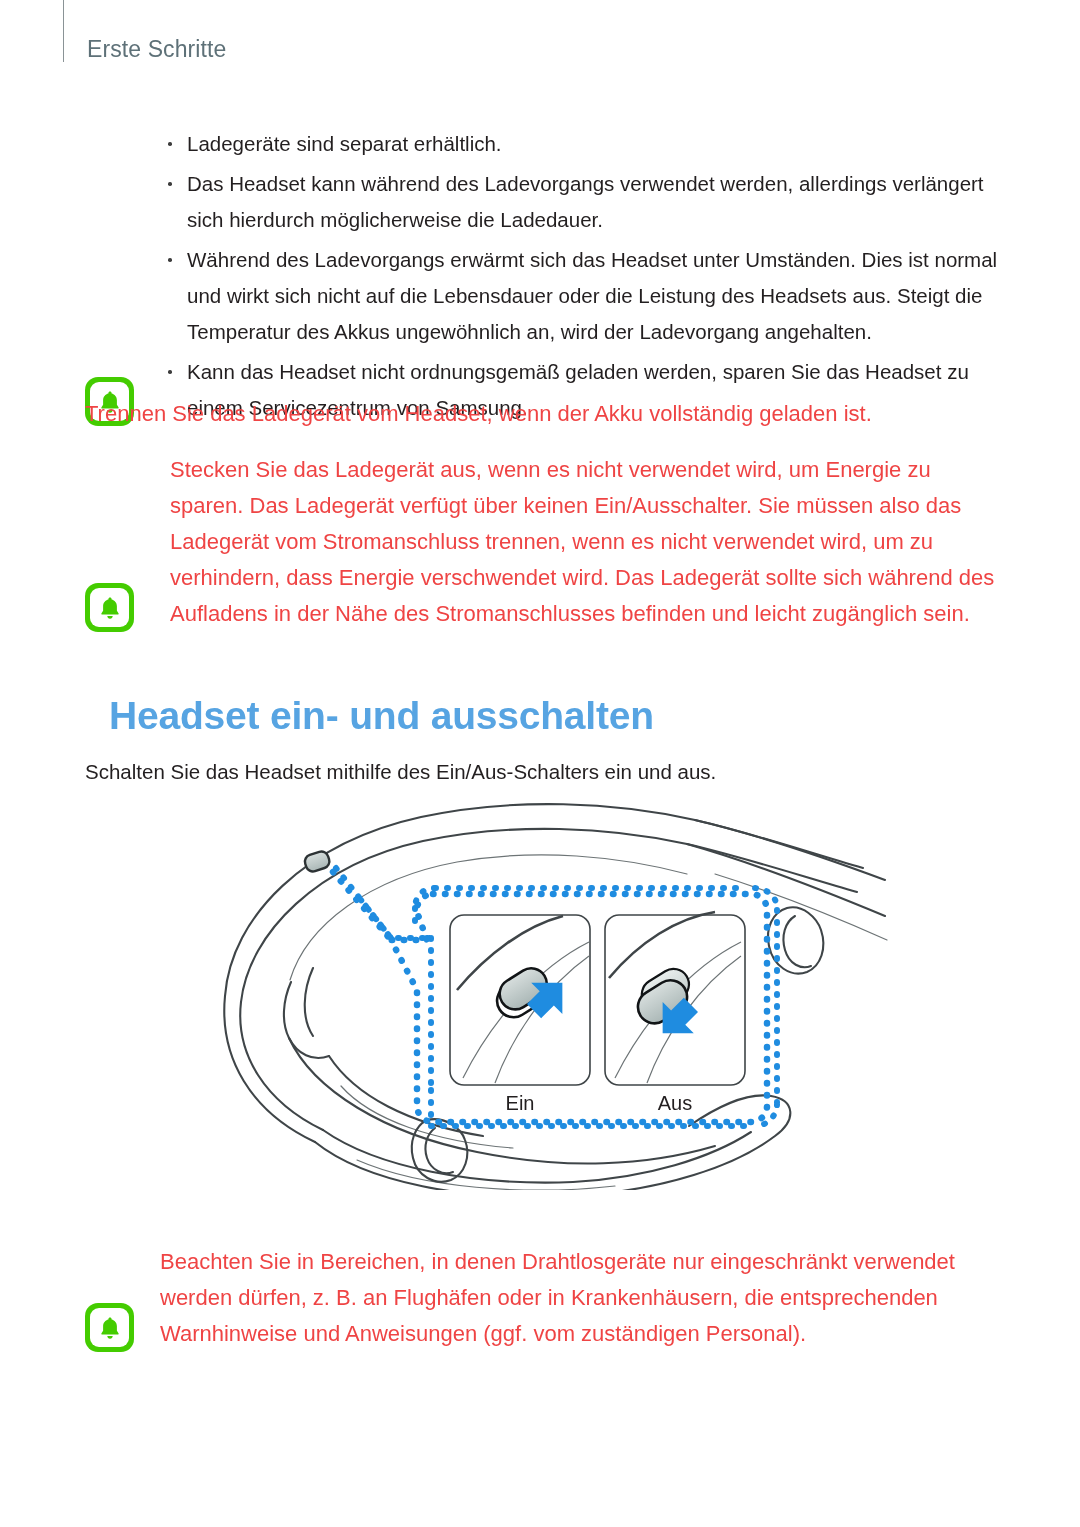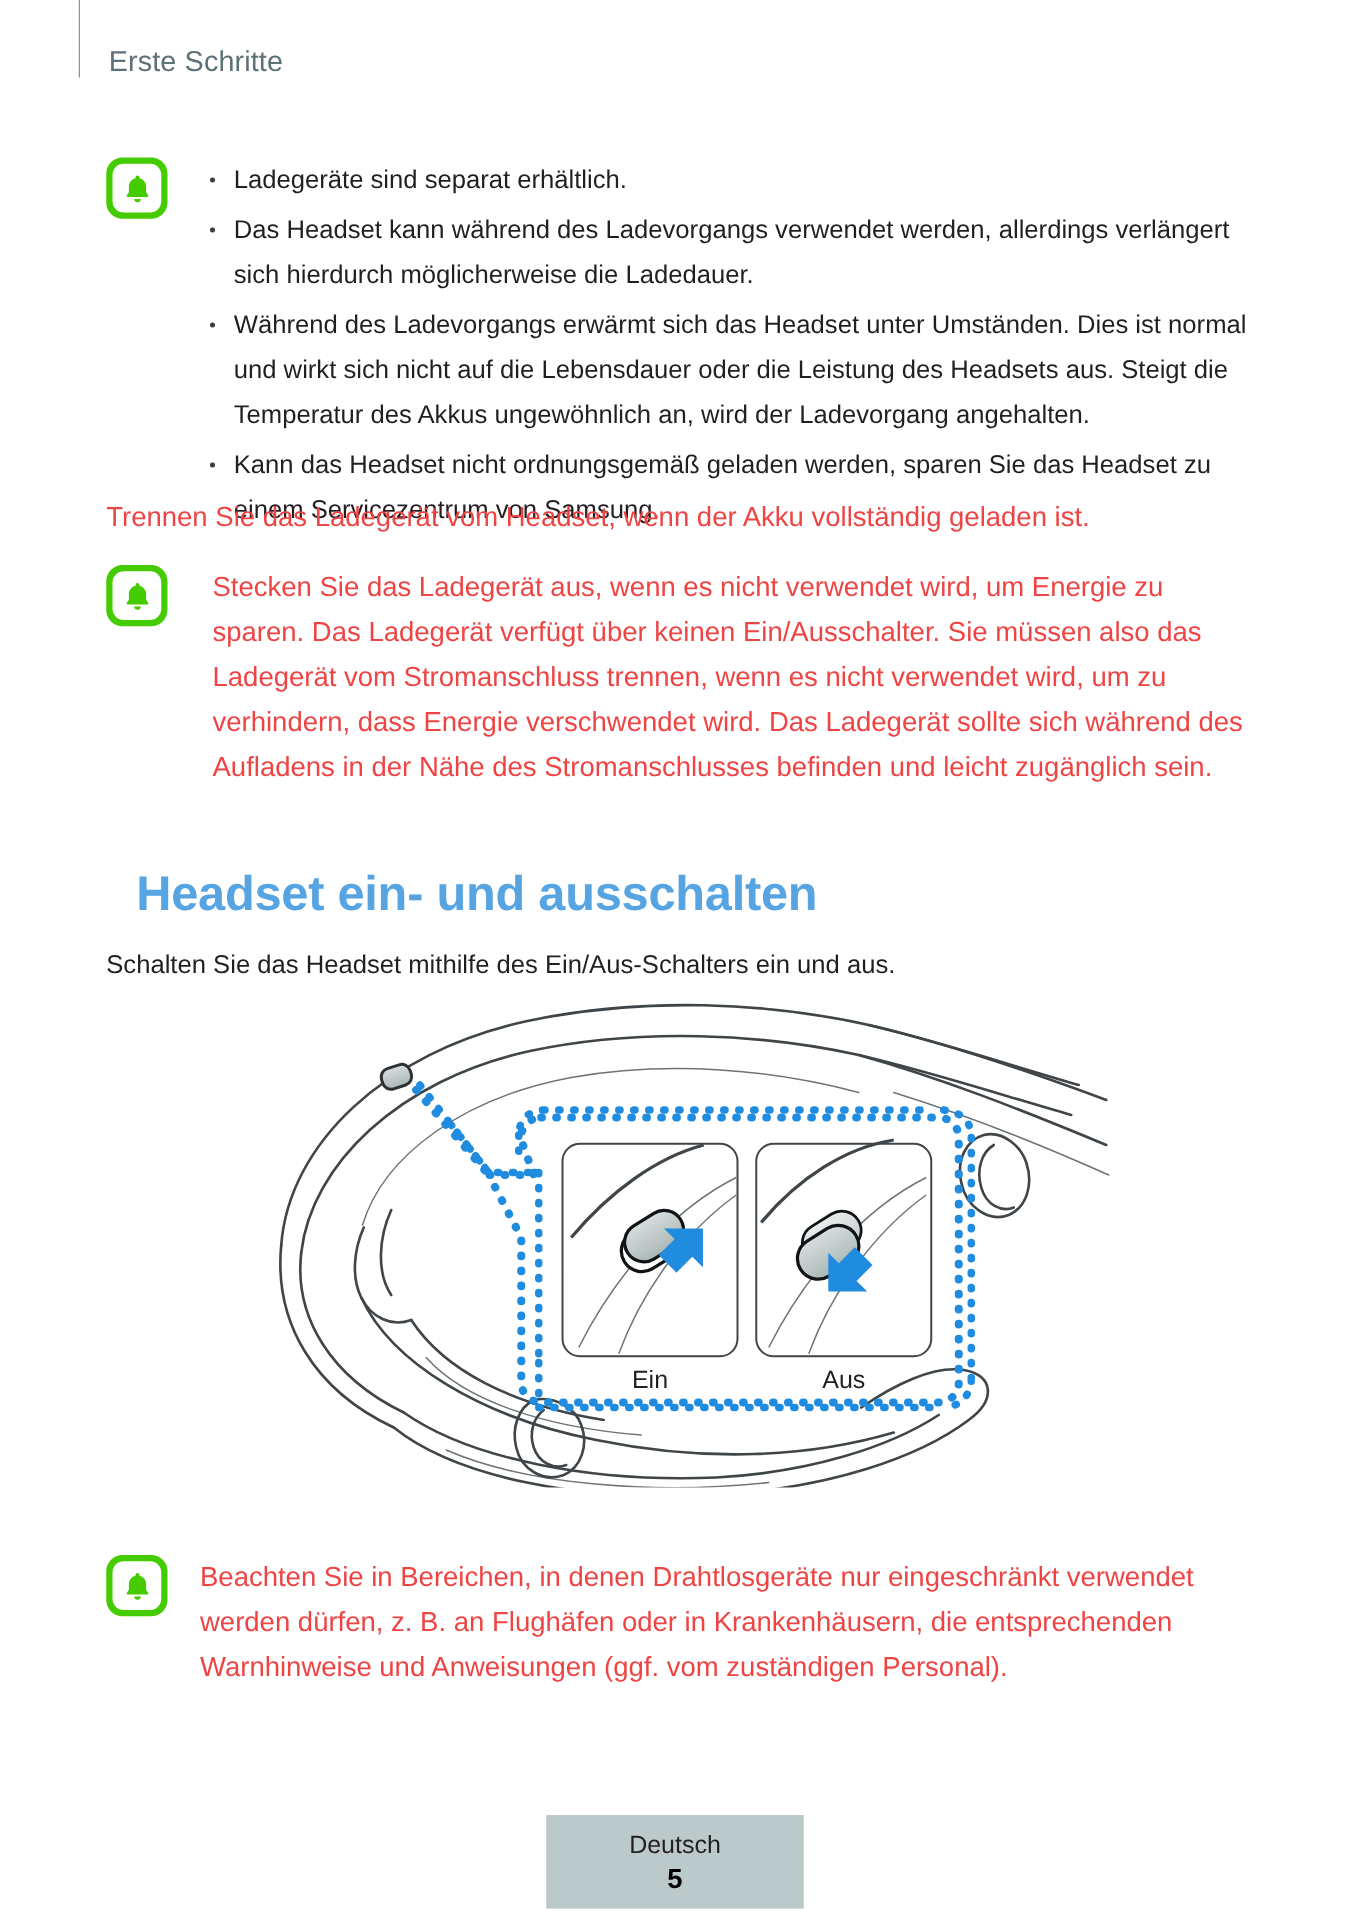--- a/index.html
+++ b/index.html
@@ -45,21 +45,21 @@
     font-size: 23px;
     letter-spacing: 0.1px;
     color: #5e7178;
     white-space: nowrap;
   }
 
   
   .notice {
     position: absolute;
     display: flex;
-    align-items: flex-start;
+    align-items: flex-end;
   }
   .bell-icon {
     flex: 0 0 auto;
     width: 49px;
     height: 49px;
     border-radius: 13px;
     background: #44cc00;
     display: flex;
     align-items: center;
     justify-content: center;
@@ -370,18 +370,14 @@
           <path d="M13 2.4c-0.9 0-1.6 0.7-1.6 1.6v0.6C8.3 5.3 6.1 8 6.1 11.3v4.4l-1.6 2.5c-0.4 0.6 0 1.4 0.8 1.4h15.4c0.8 0 1.2-0.8 0.8-1.4l-1.6-2.5v-4.4c0-3.3-2.2-6-5.3-6.7V4c0-0.9-0.7-1.6-1.6-1.6z" fill="#44cc00"></path>
           <path d="M10.3 21.1c0 1.5 1.2 2.7 2.7 2.7s2.7-1.2 2.7-2.7z" fill="#44cc00"></path>
         </svg>
       </div>
     </div>
     <div class="notice-body" style="margin-left:26px; width:845px;">
       <p class="para">Beachten Sie in Bereichen, in denen Drahtlosgeräte nur eingeschränkt verwendet werden dürfen, z. B. an Flughäfen oder in Krankenhäusern, die entsprechenden Warnhinweise und Anweisungen (ggf. vom zuständigen Personal).</p>
     </div>
   </div>
 
-  <div class="footer">
-    <div class="footer-lang">Deutsch</div>
-    <div class="footer-page">5</div>
-  </div>
 
 </div>
 
 </body></html>

